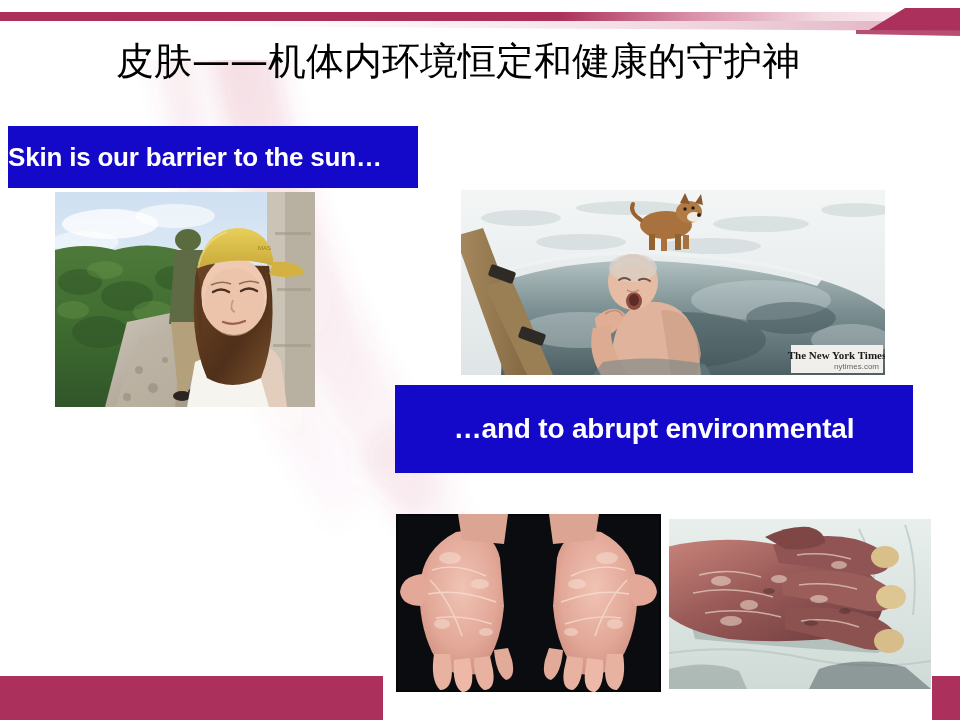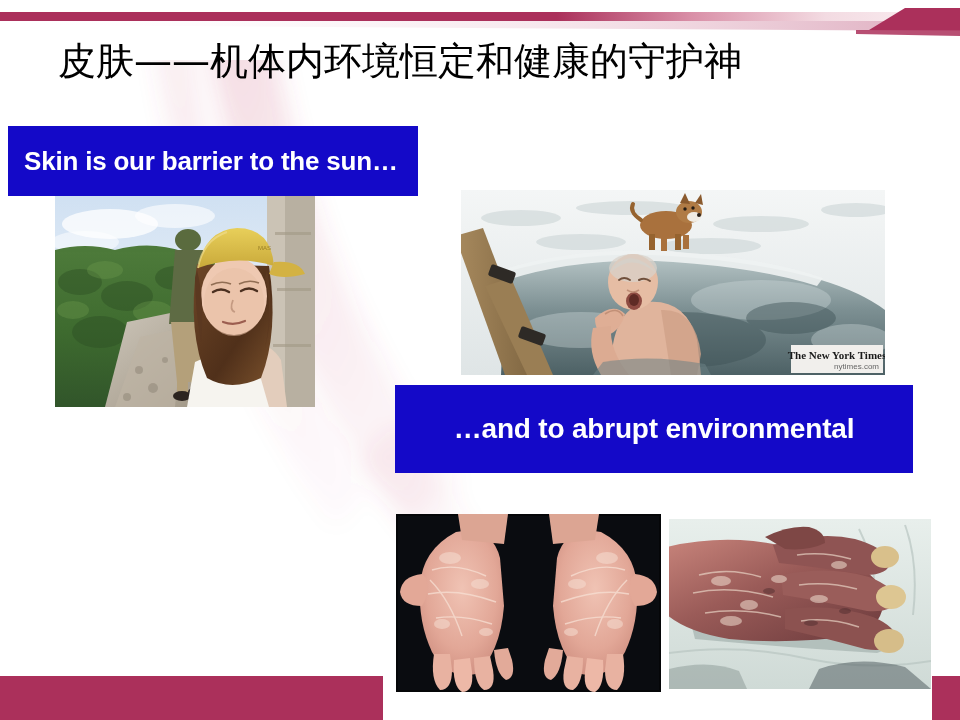--- a/index.html
+++ b/index.html
@@ -39,24 +39,24 @@
     top: 0;
     width: 960px;
     height: 48px;
     z-index: 2;
     pointer-events: none;
   }
 
   
   .slide-title {
     position: absolute;
-    left: 8px;
+    left: 16px;
     top: 36px;
     width: 784px;
-    text-align: center;
+    text-align: right;
     font-size: 38px;
     line-height: 50px;
     color: #000000;
     font-family: "DejaVu Sans", "Liberation Sans", sans-serif;
     font-weight: 400;
     white-space: nowrap;
     z-index: 3;
   }
 
   
@@ -71,24 +71,23 @@
     justify-content: center;
     text-align: center;
     letter-spacing: -0.2px;
     z-index: 4;
     box-sizing: border-box;
   }
   .caption-sun {
     left: 8px;
     top: 126px;
     width: 410px;
-    height: 70px;
+    height: 62px;
     font-size: 26px;
     justify-content: flex-start;
-    padding-left: 16px;
   }
   .caption-cold {
     left: 470px;
     top: 126px;
     width: 406px;
     height: 54px;
     font-size: 22px;
     font-weight: 400;
   }
   .caption-abrupt {

